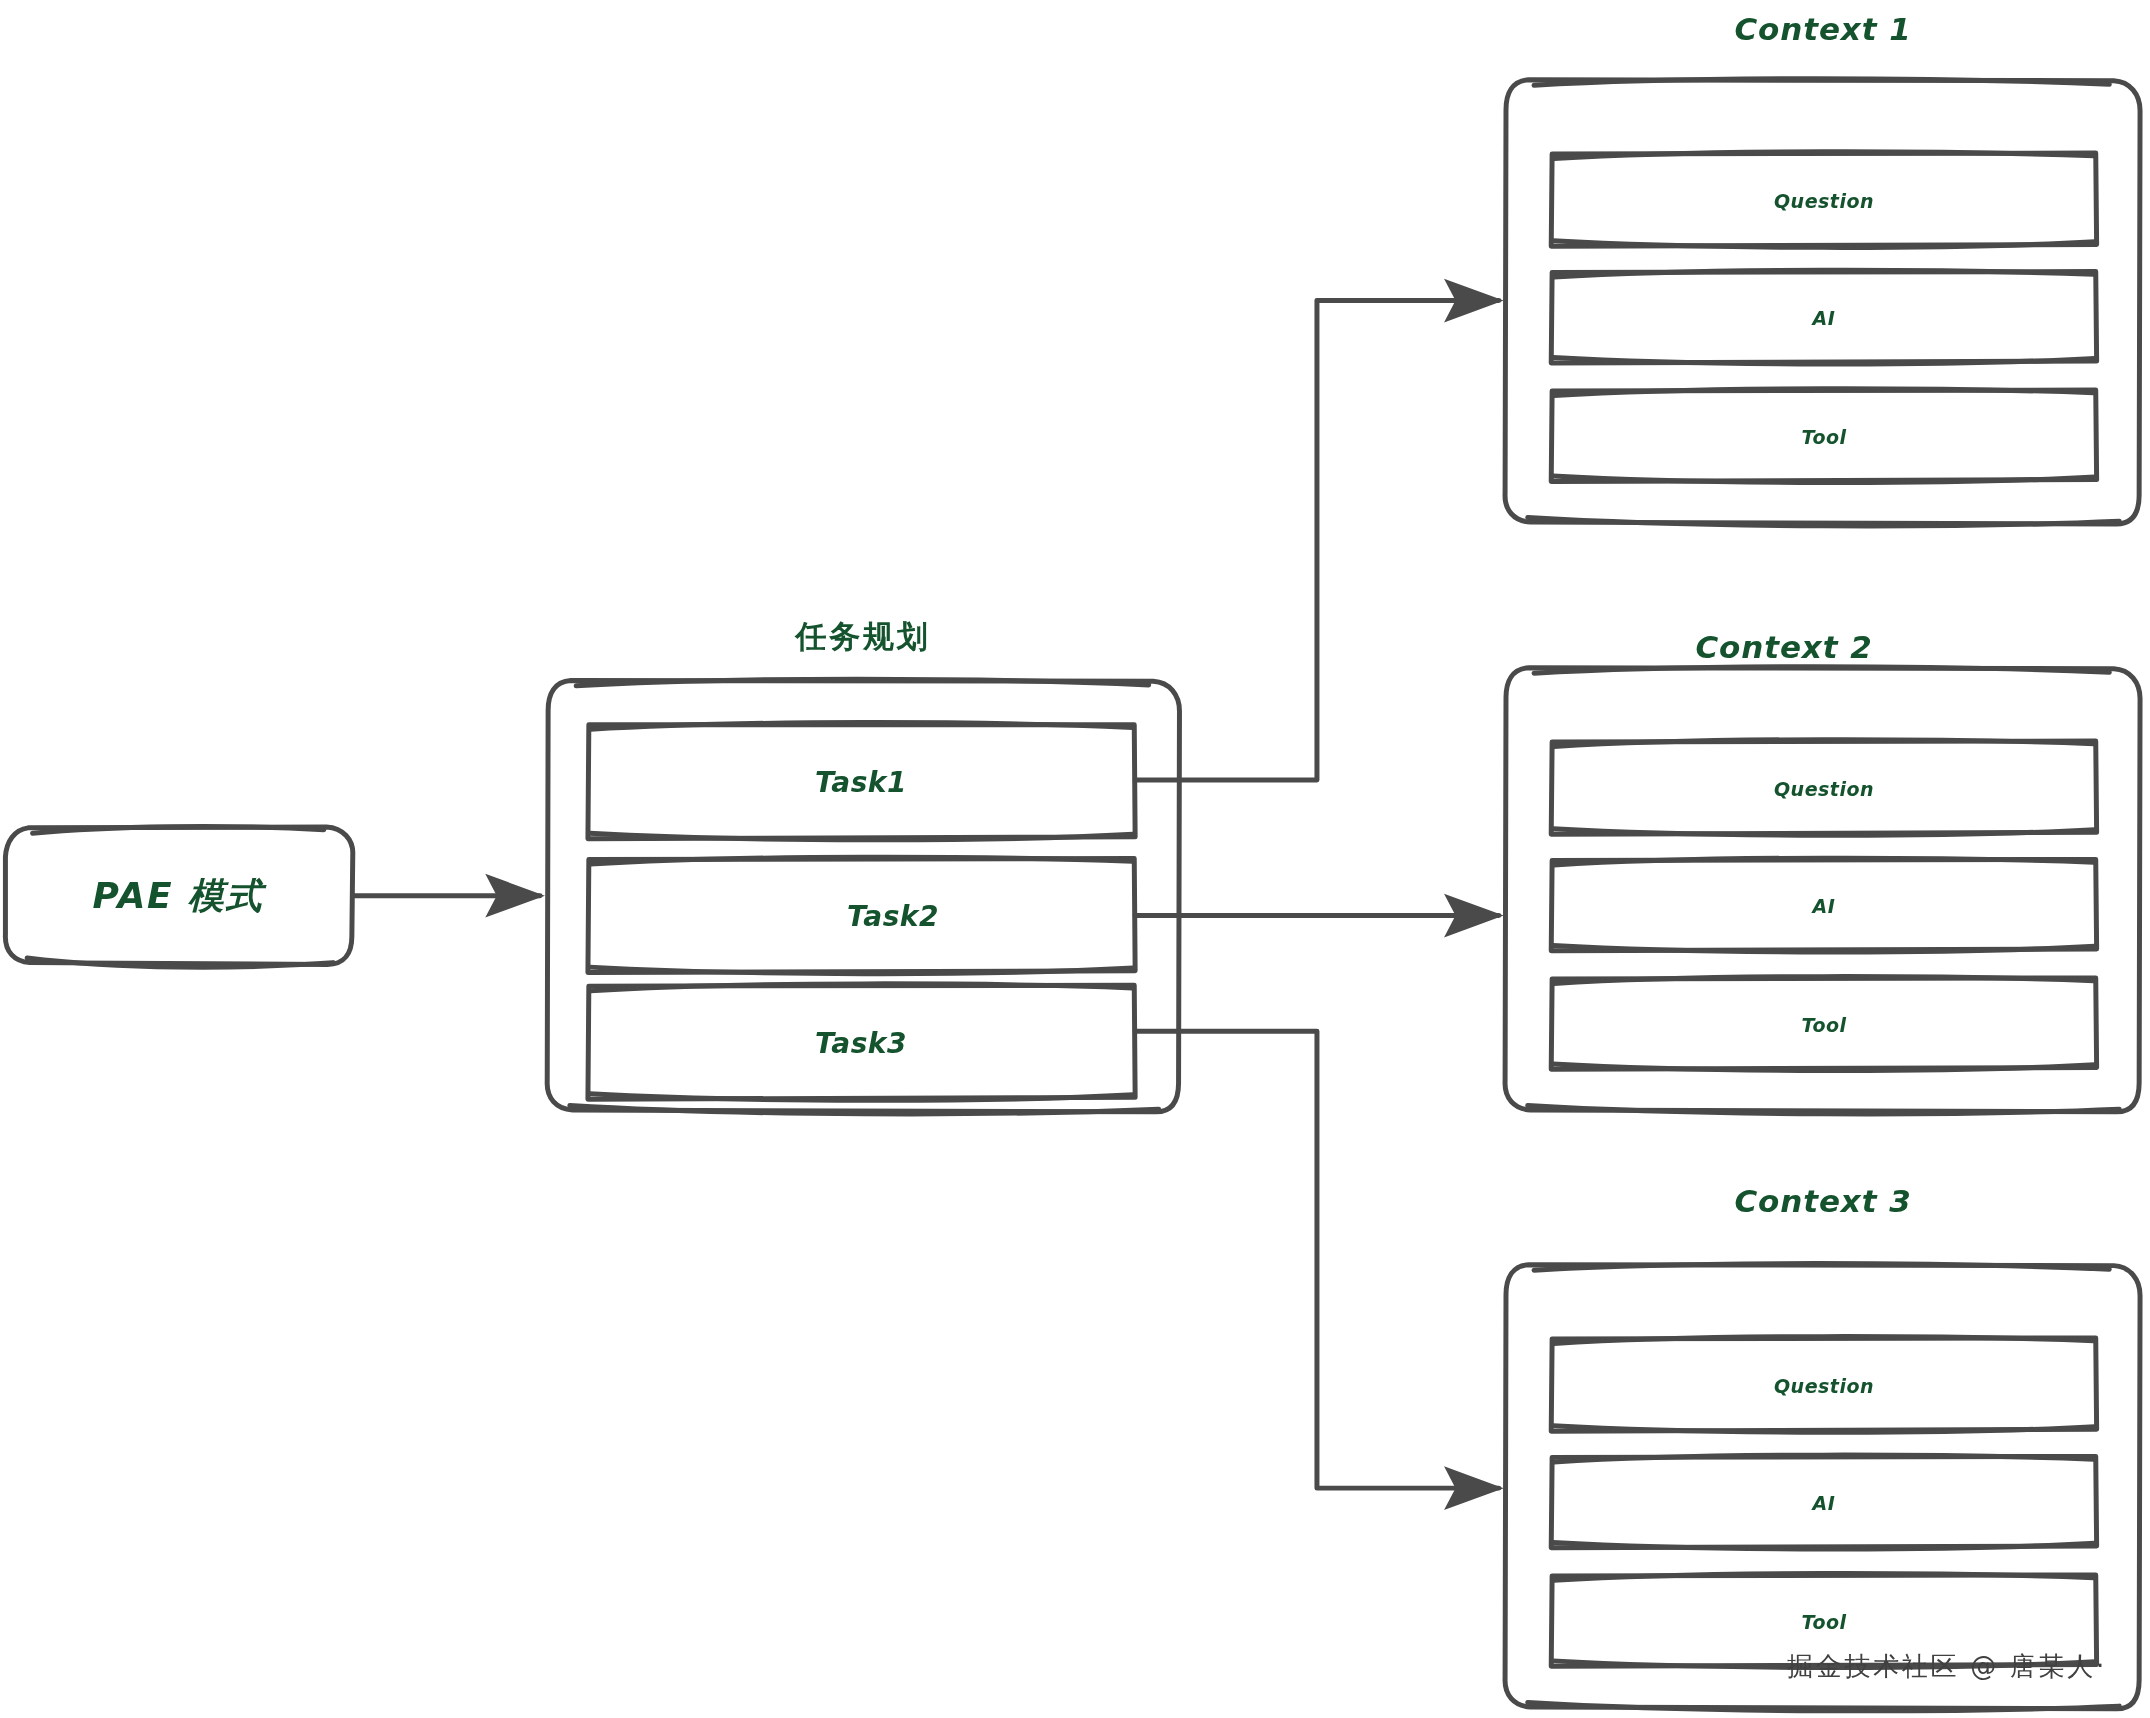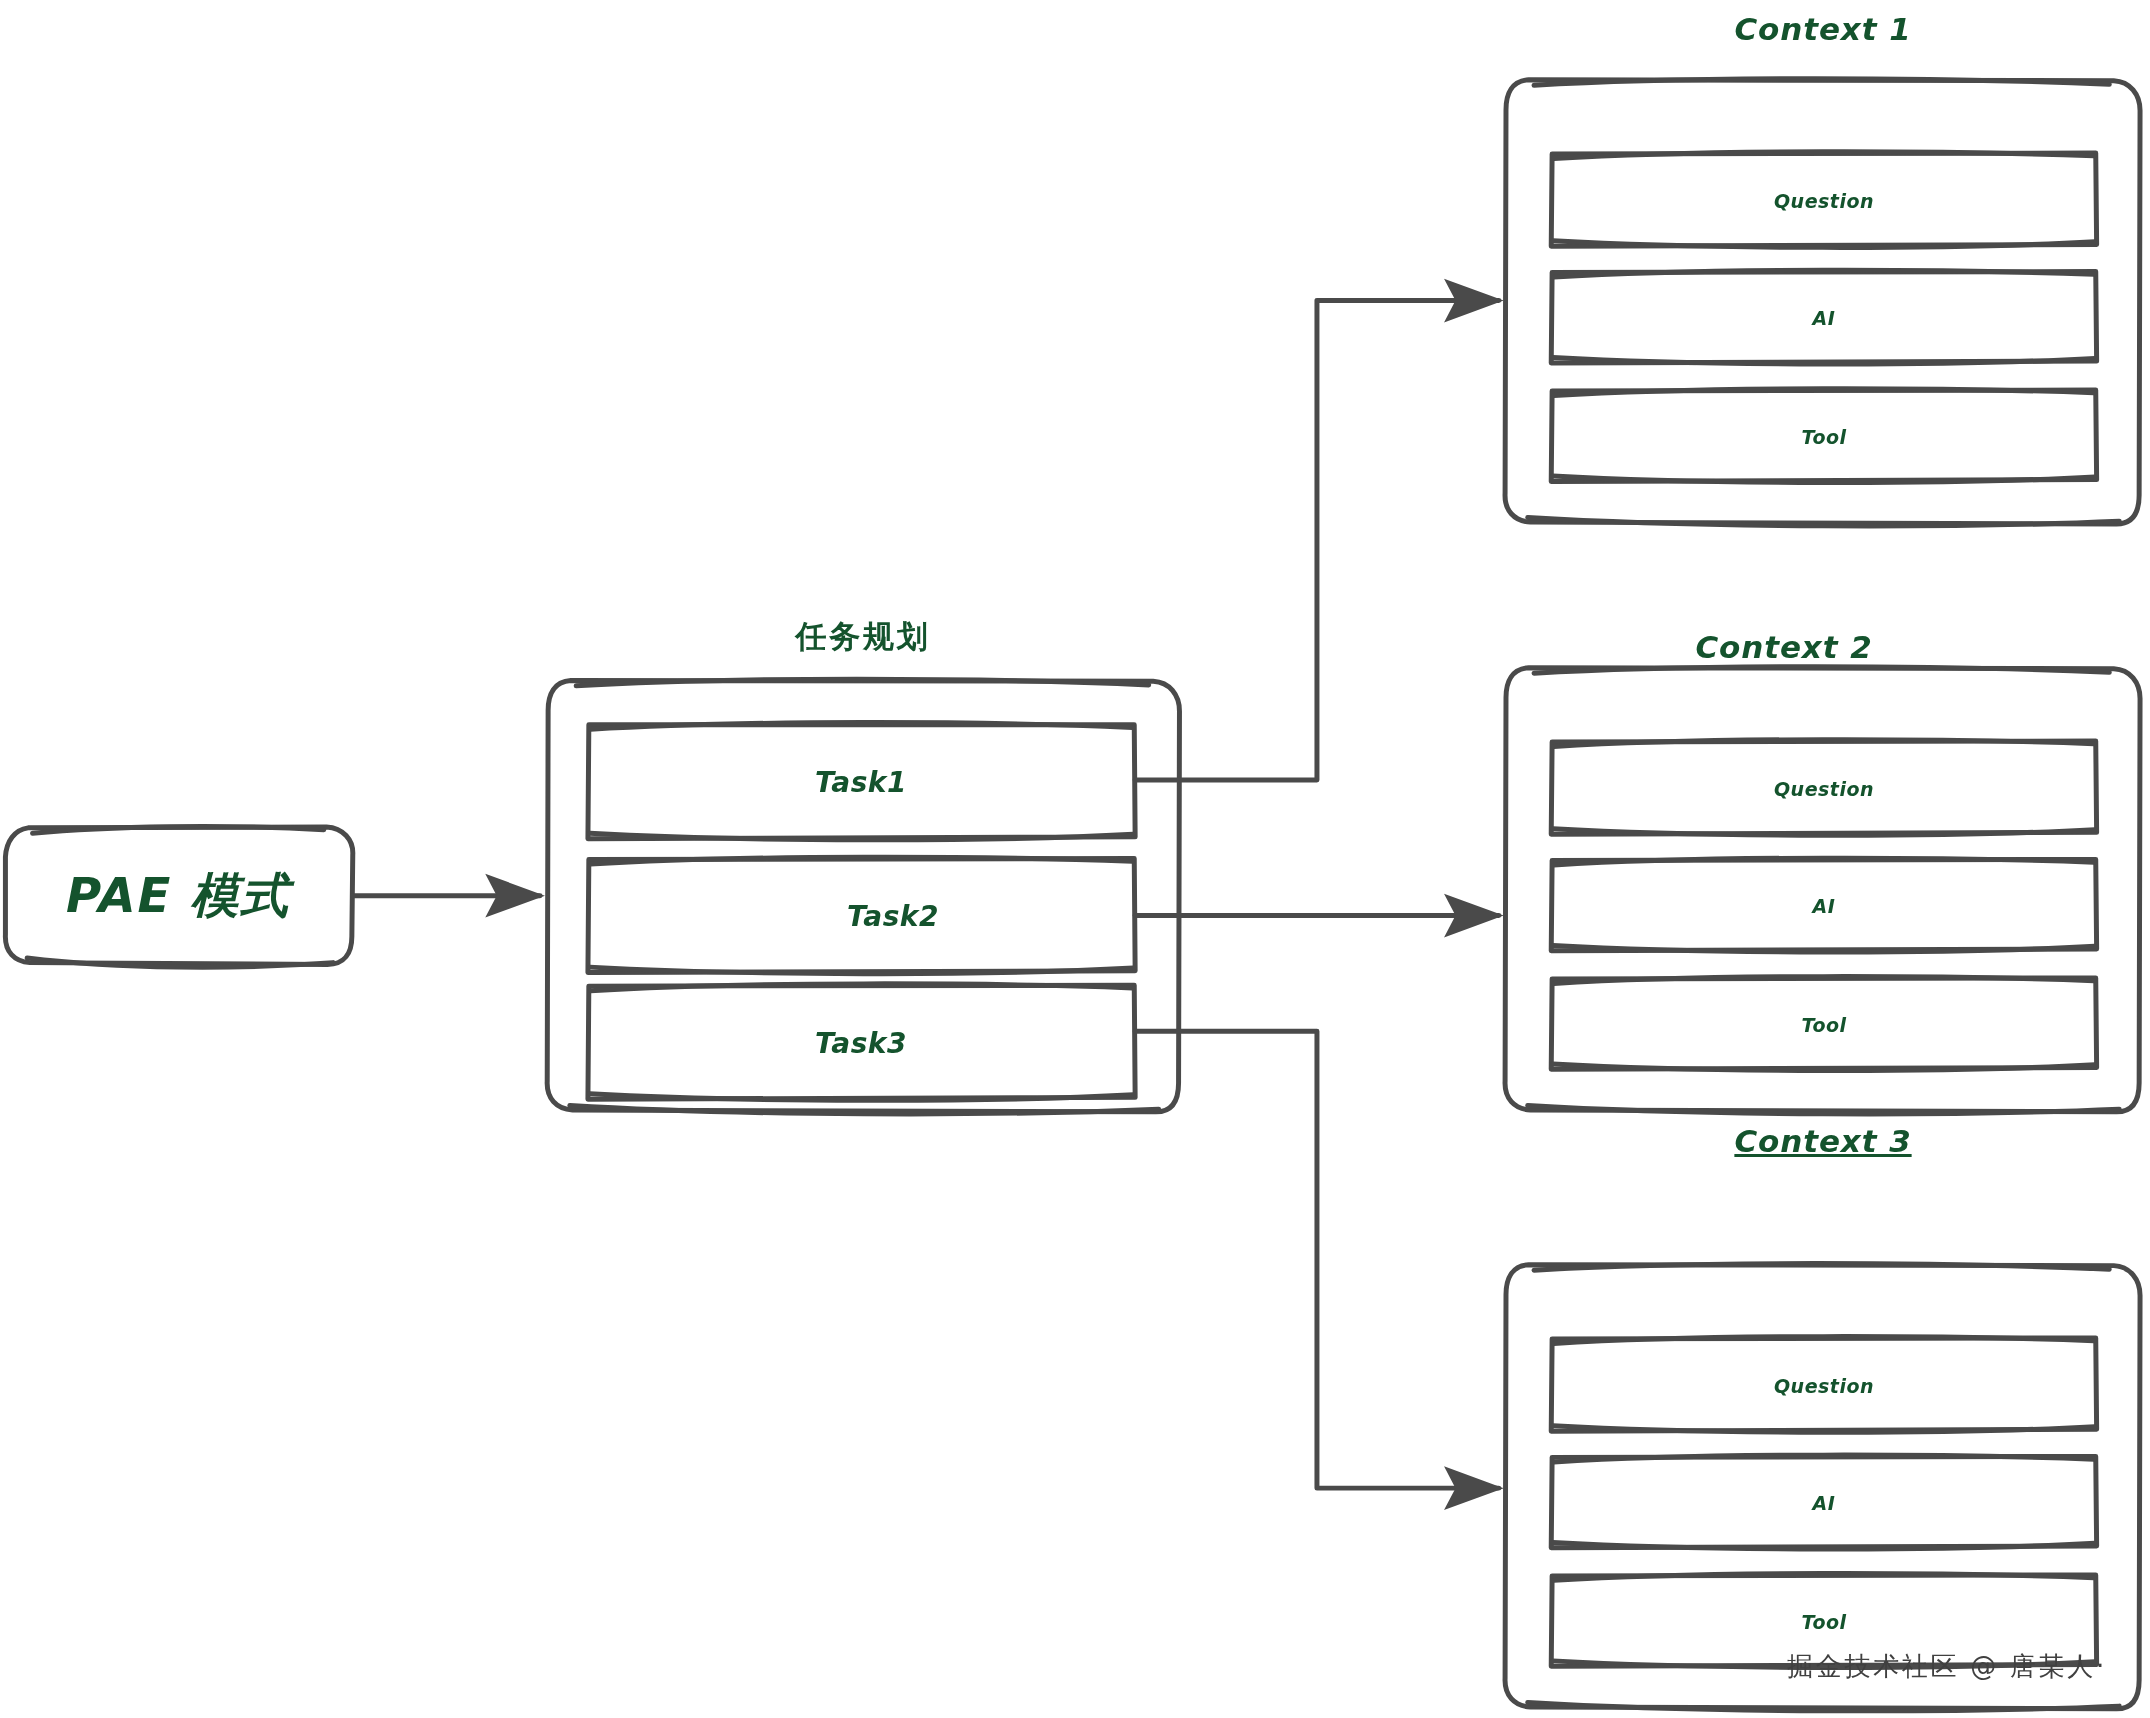--- a/index.html
+++ b/index.html
@@ -49,21 +49,21 @@
     letter-spacing: 0.5px;
     transform: translate(-50%, -50%);
   }
   .plan-title {
     font-size: 31px;
     font-style: normal;
     letter-spacing: 2.7px;
     transform: translate(-50%, 0);
   }
   .pae-label {
-    font-size: 48px;
+    font-size: 36px;
     letter-spacing: 1.8px;
     transform: translate(-50%, -50%);
   }
   .watermark {
     position: absolute;
     font-size: 26px;
     font-style: normal;
     font-weight: 400;
     color: #404040;
     letter-spacing: 2.7px;
@@ -219,21 +219,21 @@
   <div class="lbl ctx-title" style="left:1823px; top:11px;">Context 1</div>
   <div class="lbl box-label" style="left:1824px; top:201px;">Question</div>
   <div class="lbl box-label" style="left:1824px; top:318px;">AI</div>
   <div class="lbl box-label" style="left:1824px; top:437px;">Tool</div>
 
   <div class="lbl ctx-title" style="left:1784px; top:586px;margin-top:43px;">Context 2</div>
   <div class="lbl box-label" style="left:1824px; top:789px;">Question</div>
   <div class="lbl box-label" style="left:1824px; top:906px;">AI</div>
   <div class="lbl box-label" style="left:1824px; top:1025px;">Tool</div>
 
-  <div class="lbl ctx-title" style="left:1823px; top:1123px;text-decoration:underline;">Context 3</div>
+  <div class="lbl ctx-title" style="left:1823px; top:1183px;">Context 3</div>
   <div class="lbl box-label" style="left:1824px; top:1386px;">Question</div>
   <div class="lbl box-label" style="left:1824px; top:1503px;">AI</div>
   <div class="lbl box-label" style="left:1824px; top:1622px;">Tool</div>
 
   <div class="watermark" style="left:1947px; top:1666px;">掘金技术社区 @ 唐某人·</div>
 
 </div>
 
 
 </body></html>

